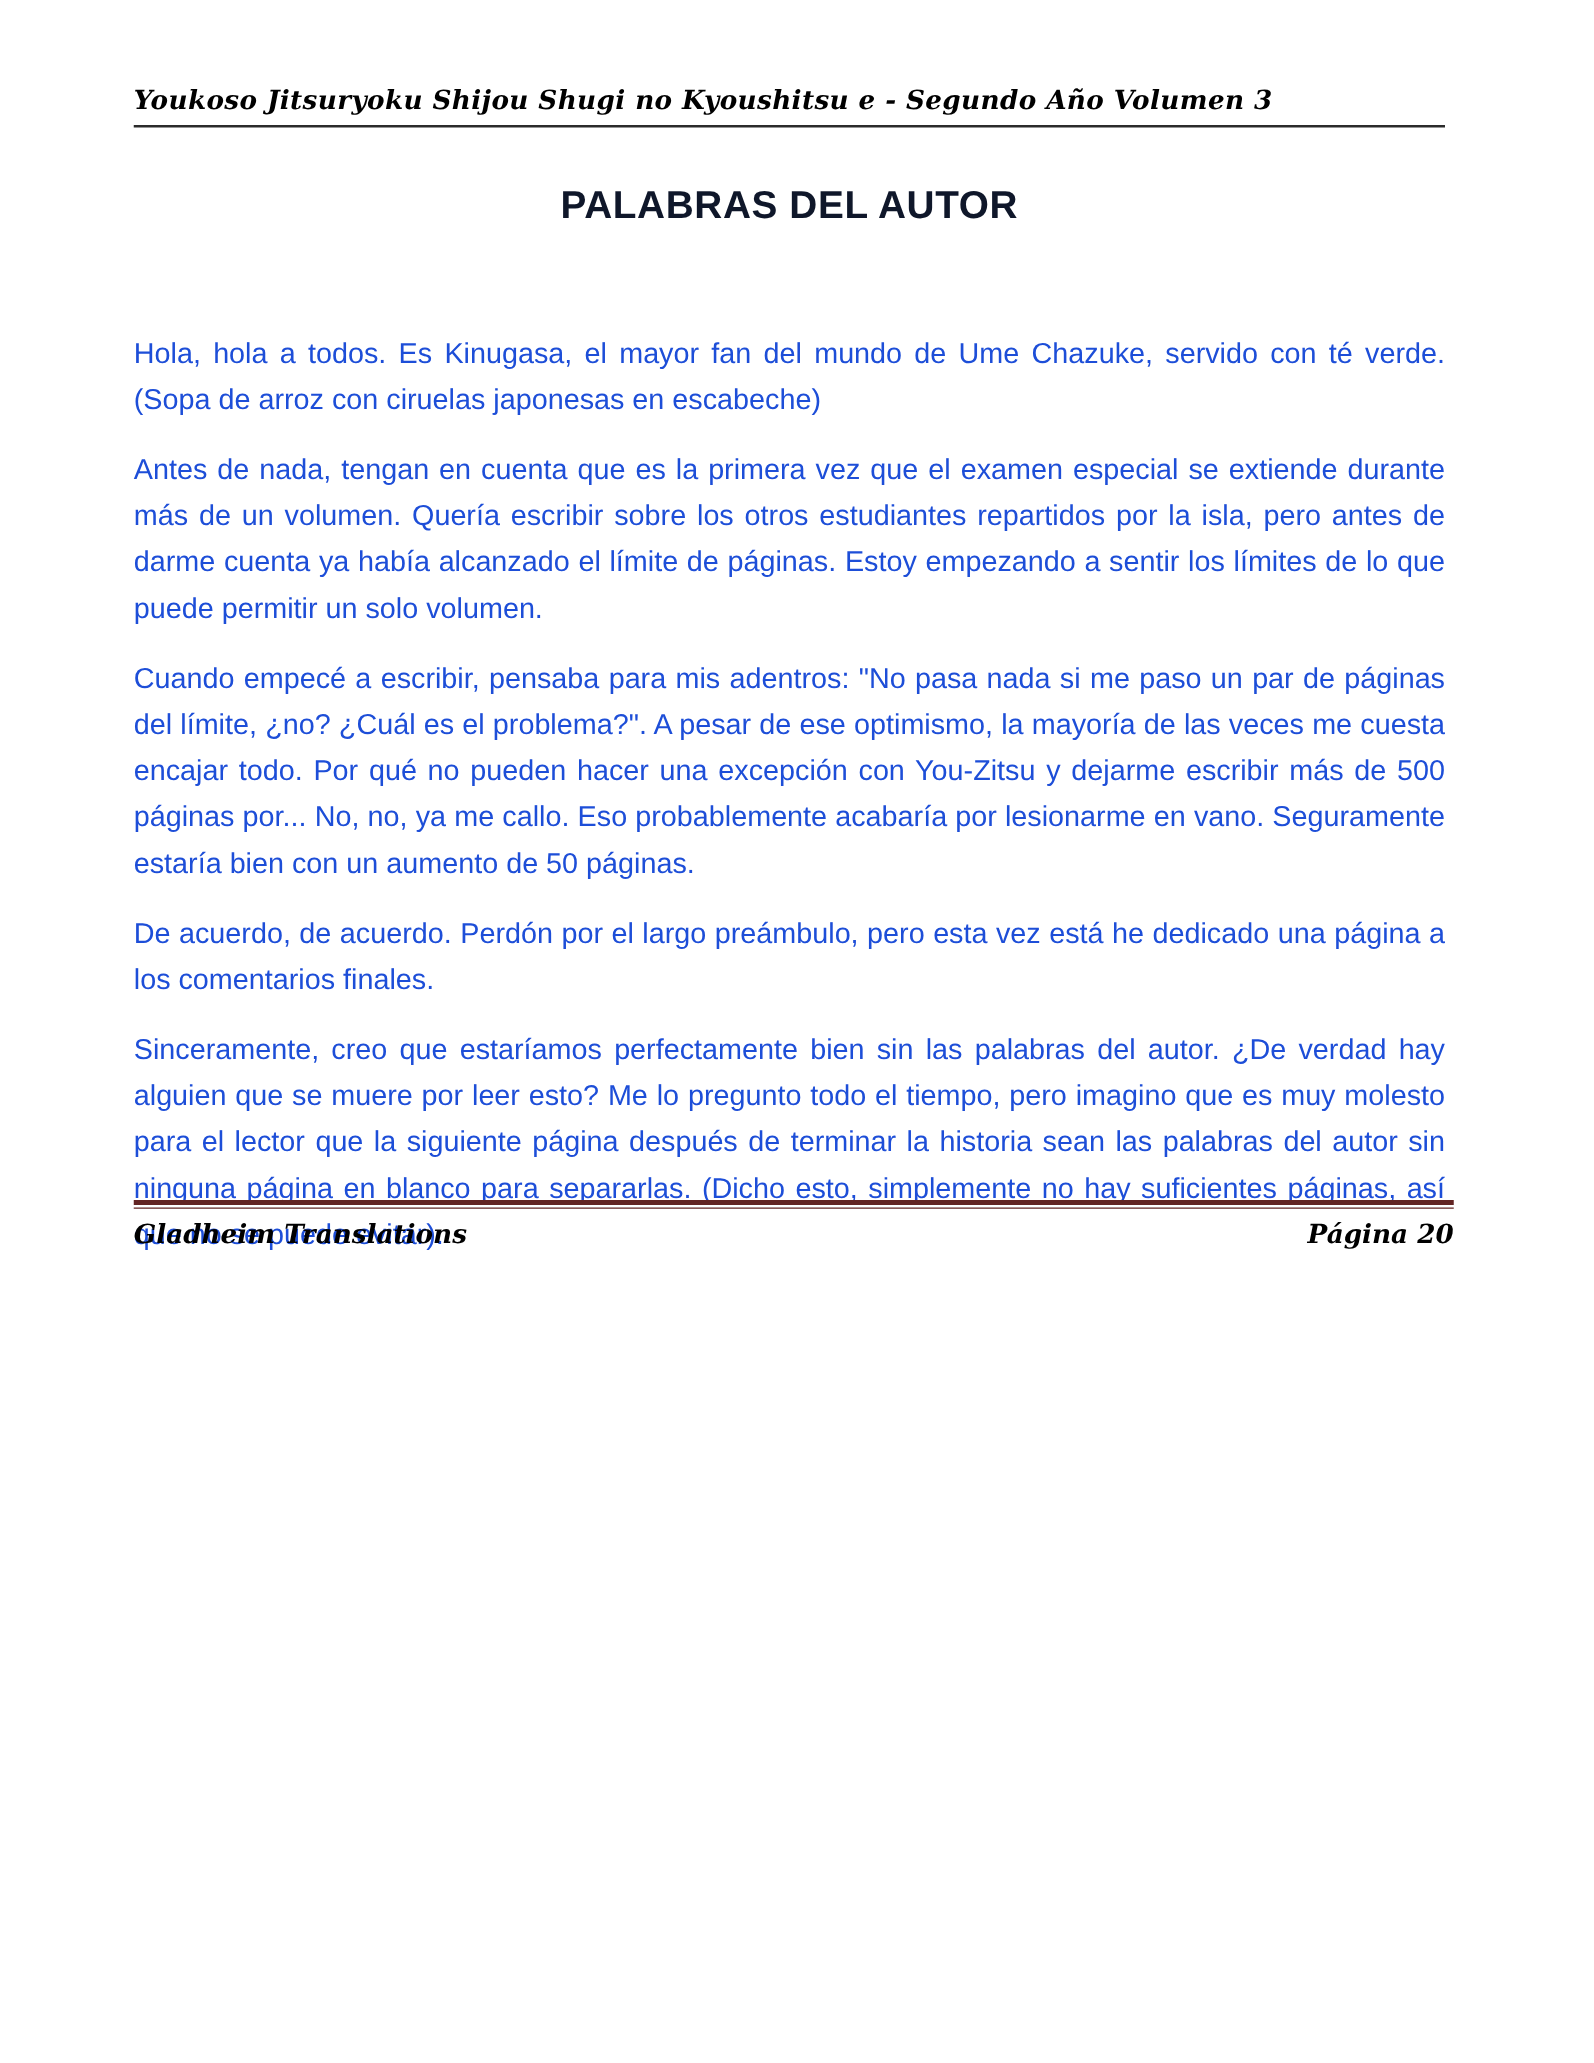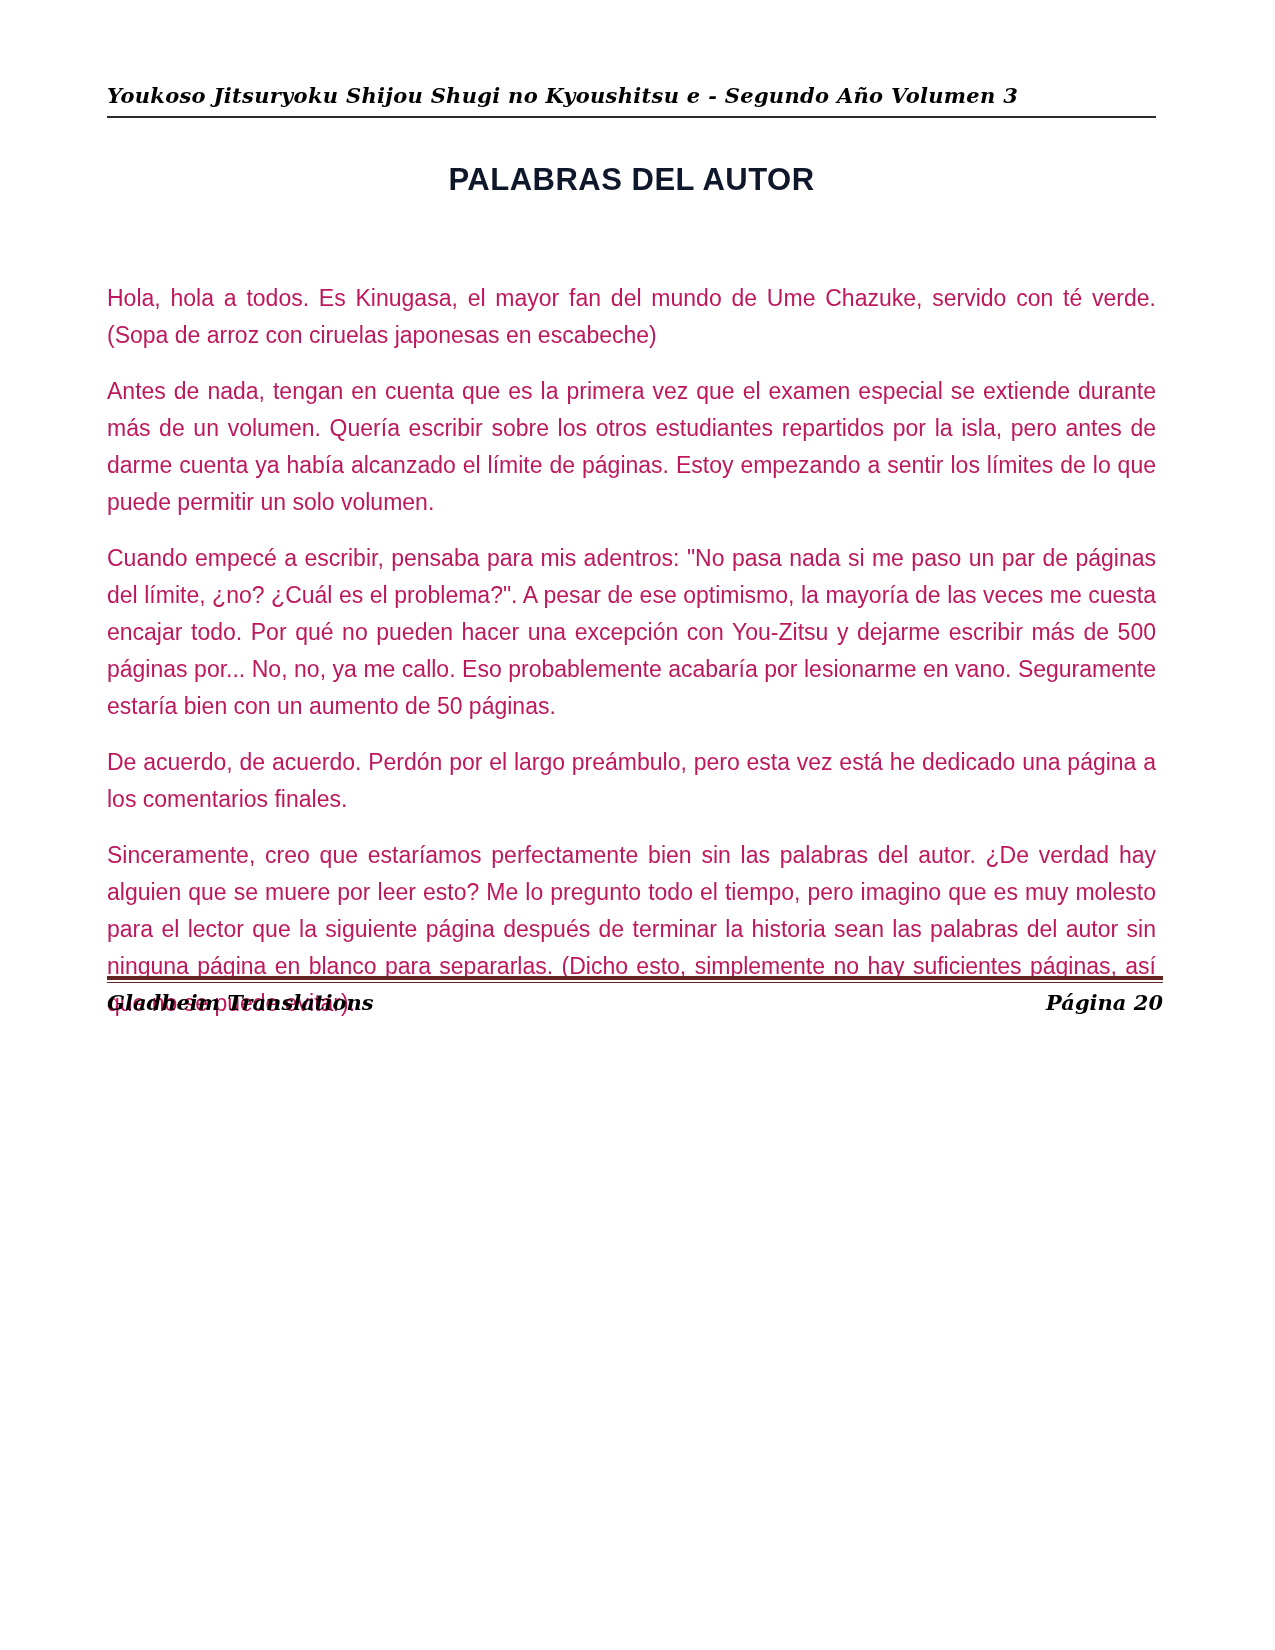--- a/index.html
+++ b/index.html
@@ -4,21 +4,21 @@
 <style>
   html, body {
     margin: 0;
     padding: 0;
     background: #ffffff;
   }
   .page {
     position: relative;
     width: 1275px;
     height: 1158px;
-    margin: 17px auto;
+    margin: 1px auto;
     background: #ffffff;
     box-sizing: border-box;
     padding: 66px 119px 0 107px;
     font-family: "Liberation Sans", sans-serif;
     color: #000000;
     overflow: hidden;
   }
   .doc-header {
     border-bottom: 2px solid #2b2b2b;
     padding-bottom: 8px;
@@ -42,21 +42,21 @@
     color: #0f172a;
   }
   .body-text {
     margin-top: 82px;
   }
   .para {
     margin: 0 0 19px 0;
     font-size: 23px;
     line-height: 37px;
     text-align: justify;
-    color: #be185d;
+    color: #1d4ed8;
   }
   .doc-footer {
     position: absolute;
     left: 107px;
     right: 112px;
     bottom: 160px;
   }
   .footer-rule {
     height: 2px;
     border-top: 4px solid #632423;

